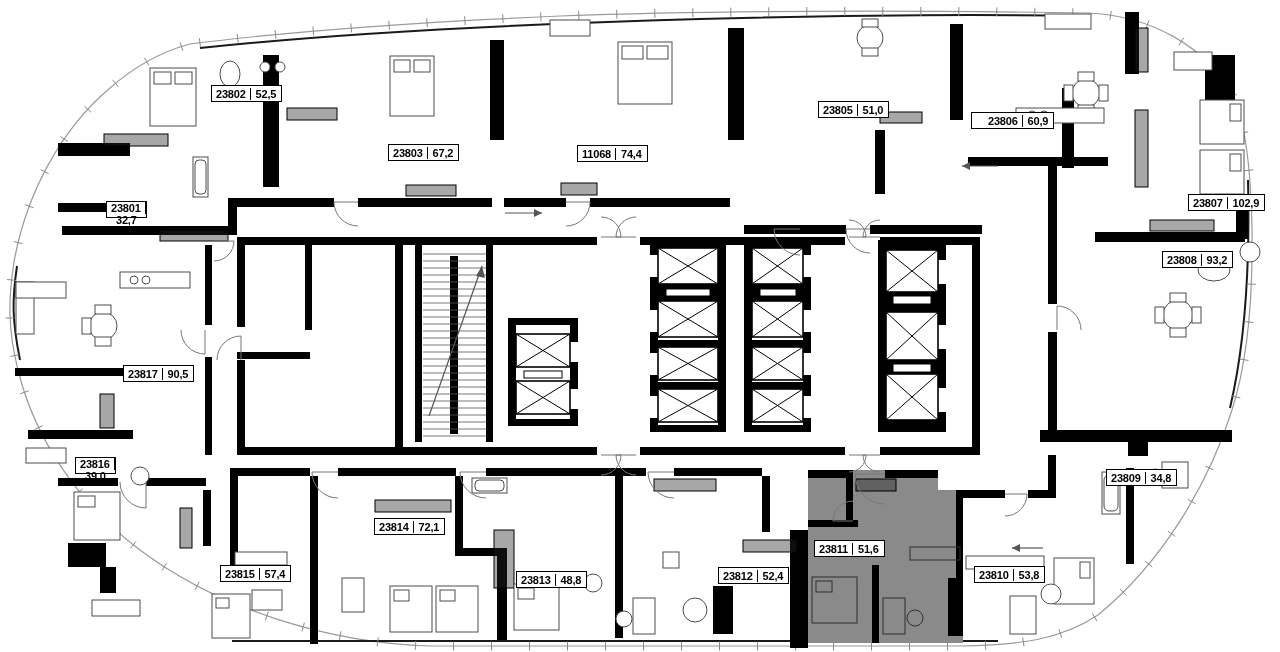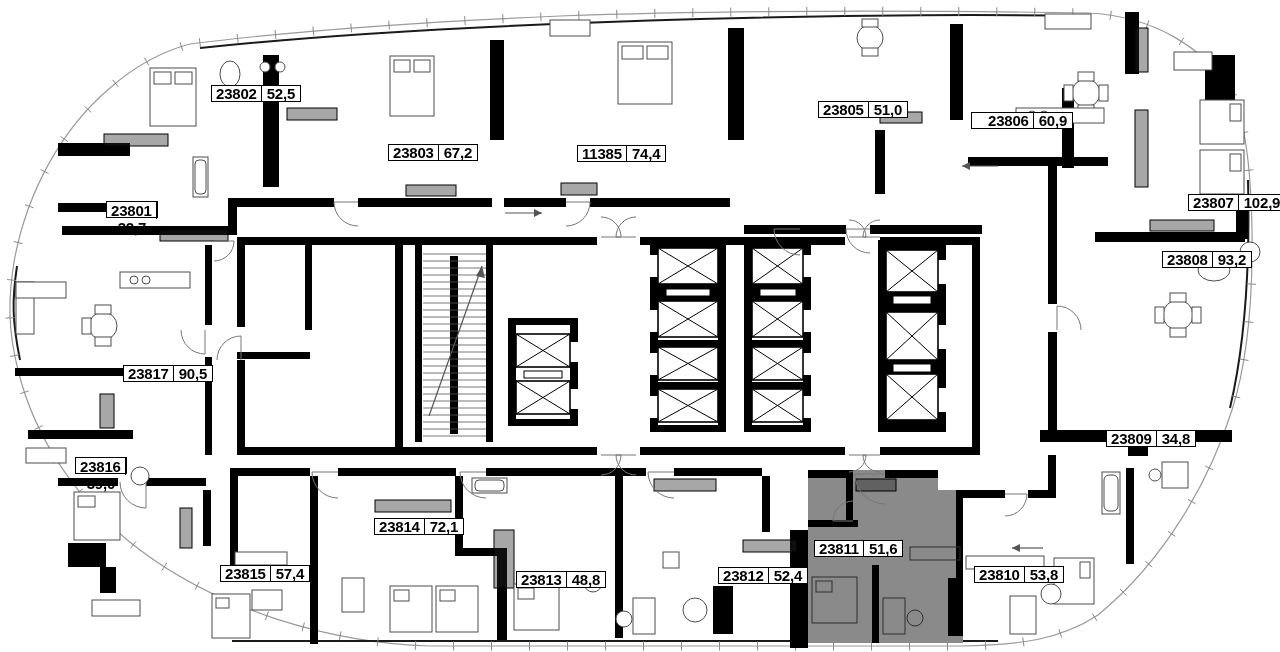--- a/index.html
+++ b/index.html
@@ -17,21 +17,21 @@
   .tread{stroke:#555;stroke-width:0.8}
   .furn{fill:#fff;stroke:#4d4d4d;stroke-width:1}
   .furng{fill:none;stroke:#2e2e2e;stroke-width:1}
   .hatchrect{fill:url(#hatch);stroke:#000;stroke-width:1}
   .door{fill:none;stroke:#777;stroke-width:1}
   .arrow{stroke:#555;stroke-width:1.2}
   .arrowhead{fill:#555;stroke:none}
   .hl-poly{stroke:none}
   #labels{position:absolute;left:0;top:0;width:100%;height:100%;pointer-events:none}
   .apt-label{position:absolute;display:inline-flex;background:#fff;border:1.5px solid #000;
-             height:15px;align-items:center;font-size:15px;font-weight:700;color:#000;
+             height:15px;align-items:center;font-size:11px;font-weight:700;color:#000;
              letter-spacing:-0.2px;pointer-events:auto;white-space:nowrap}
   .apt-id{padding:0 4px;border-right:1.5px solid #000}
   .apt-area{padding:0 5px}
 </style>
 </head>
 <body>
 
 <div id="stage">
 <svg width="1280" height="652" viewBox="0 0 1280 652">
   <defs>
@@ -622,40 +622,40 @@
       </div>
       <div class="apt-label" style="left: 211px; top: 85px;">
         <span class="apt-id">23802</span>
         <span class="apt-area">52,5</span>
       </div>
       <div class="apt-label" style="left: 388px; top: 144px; justify-content: space-between;">
         <span class="apt-id">23803</span>
         <span class="apt-area">67,2</span>
       </div>
       <div class="apt-label" style="left: 577px; top: 145px;">
-        <span class="apt-id">11385</span>
+        <span class="apt-id">11068</span>
         <span class="apt-area">74,4</span>
       </div>
       <div class="apt-label" style="left: 818px; top: 101px;">
         <span class="apt-id">23805</span>
         <span class="apt-area">51,0</span>
       </div>
       <div class="apt-label" style="left: 971px; top: 112px; padding-left: 12px;">
         <span class="apt-id">23806</span>
         <span class="apt-area">60,9</span>
       </div>
       <div class="apt-label" style="left: 1188px; top: 194px;">
         <span class="apt-id">23807</span>
         <span class="apt-area">102,9</span>
       </div>
       <div class="apt-label" style="left: 1162px; top: 251px;">
         <span class="apt-id">23808</span>
         <span class="apt-area">93,2</span>
       </div>
-      <div class="apt-label" style="left: 1106px; top: 430px;">
+      <div class="apt-label" style="left: 1106px; top: 469px;">
         <span class="apt-id">23809</span>
         <span class="apt-area">34,8</span>
       </div>
       <div class="apt-label" style="left: 974px; top: 566px;">
         <span class="apt-id">23810</span>
         <span class="apt-area">53,8</span>
       </div>
       <div class="apt-label" style="left: 814px; top: 540px;">
         <span class="apt-id">23811</span>
         <span class="apt-area">51,6</span>

